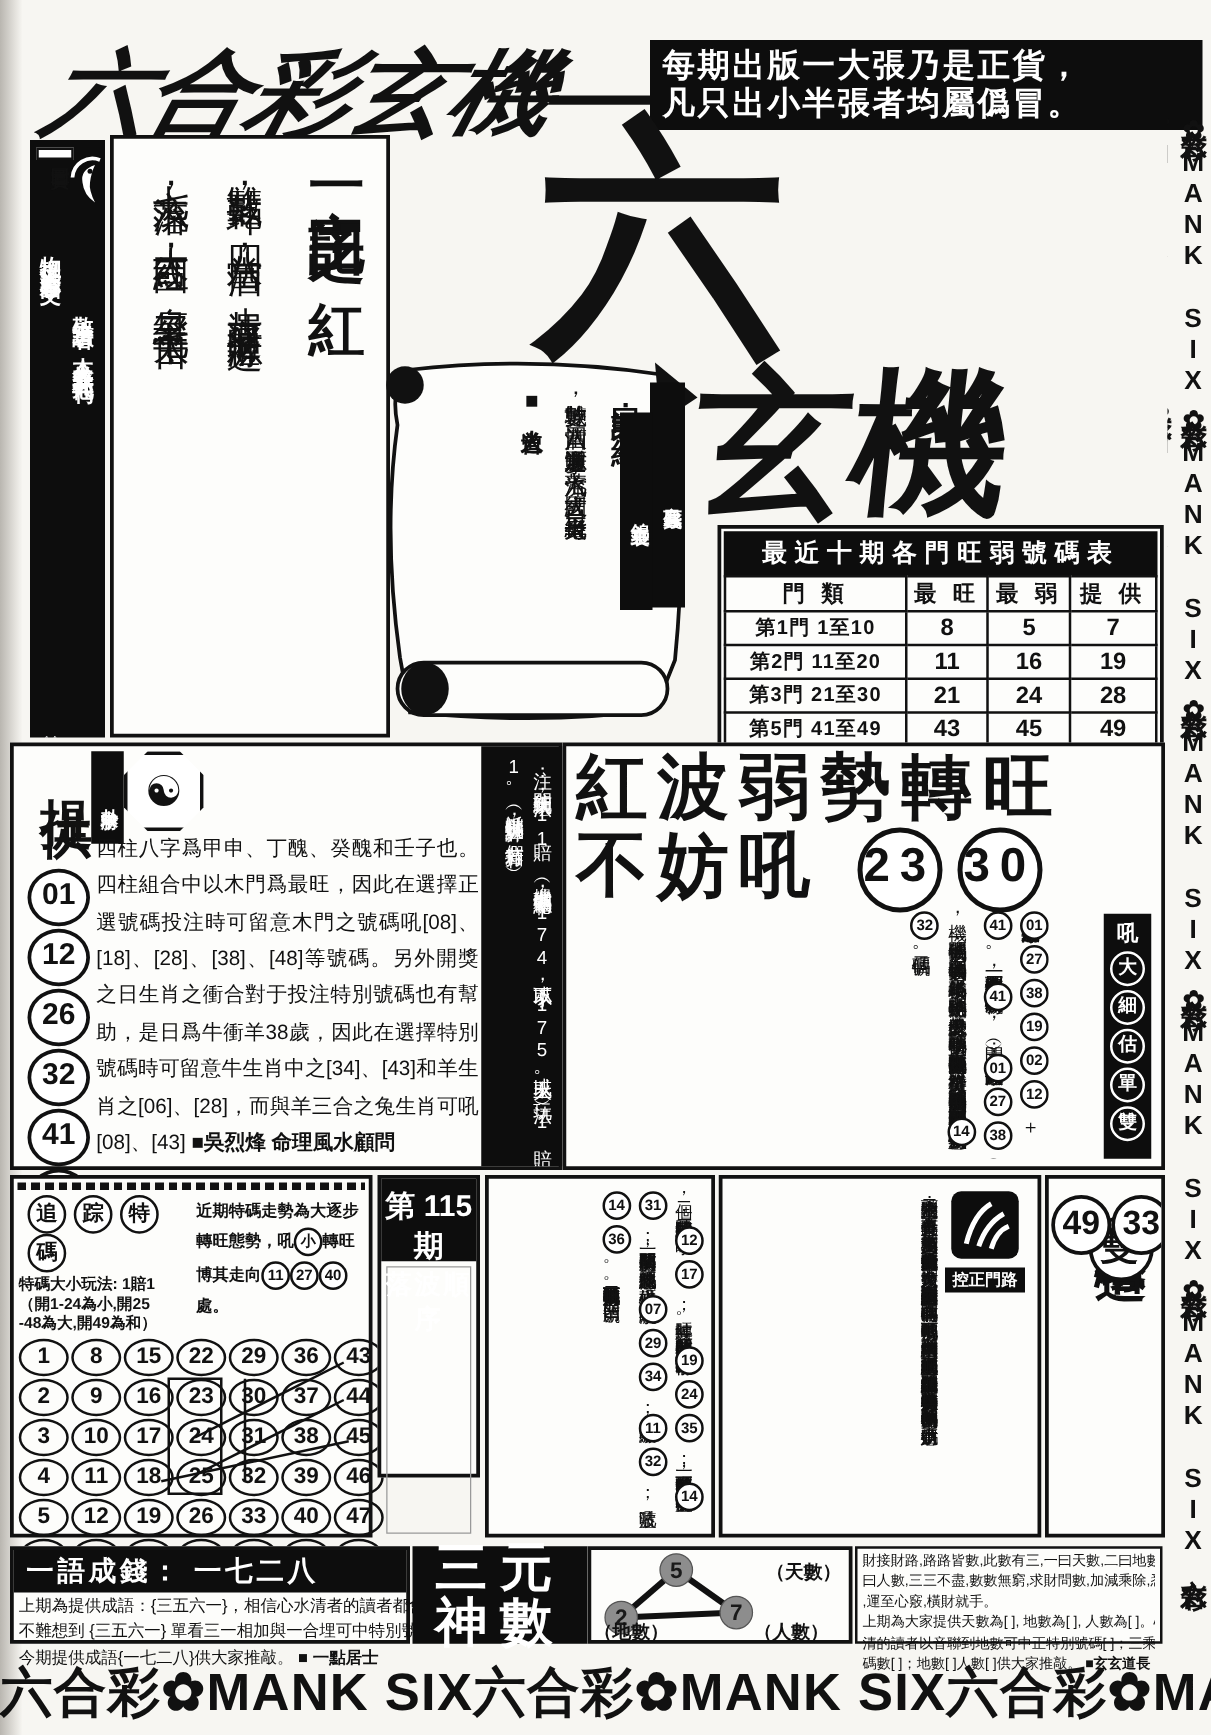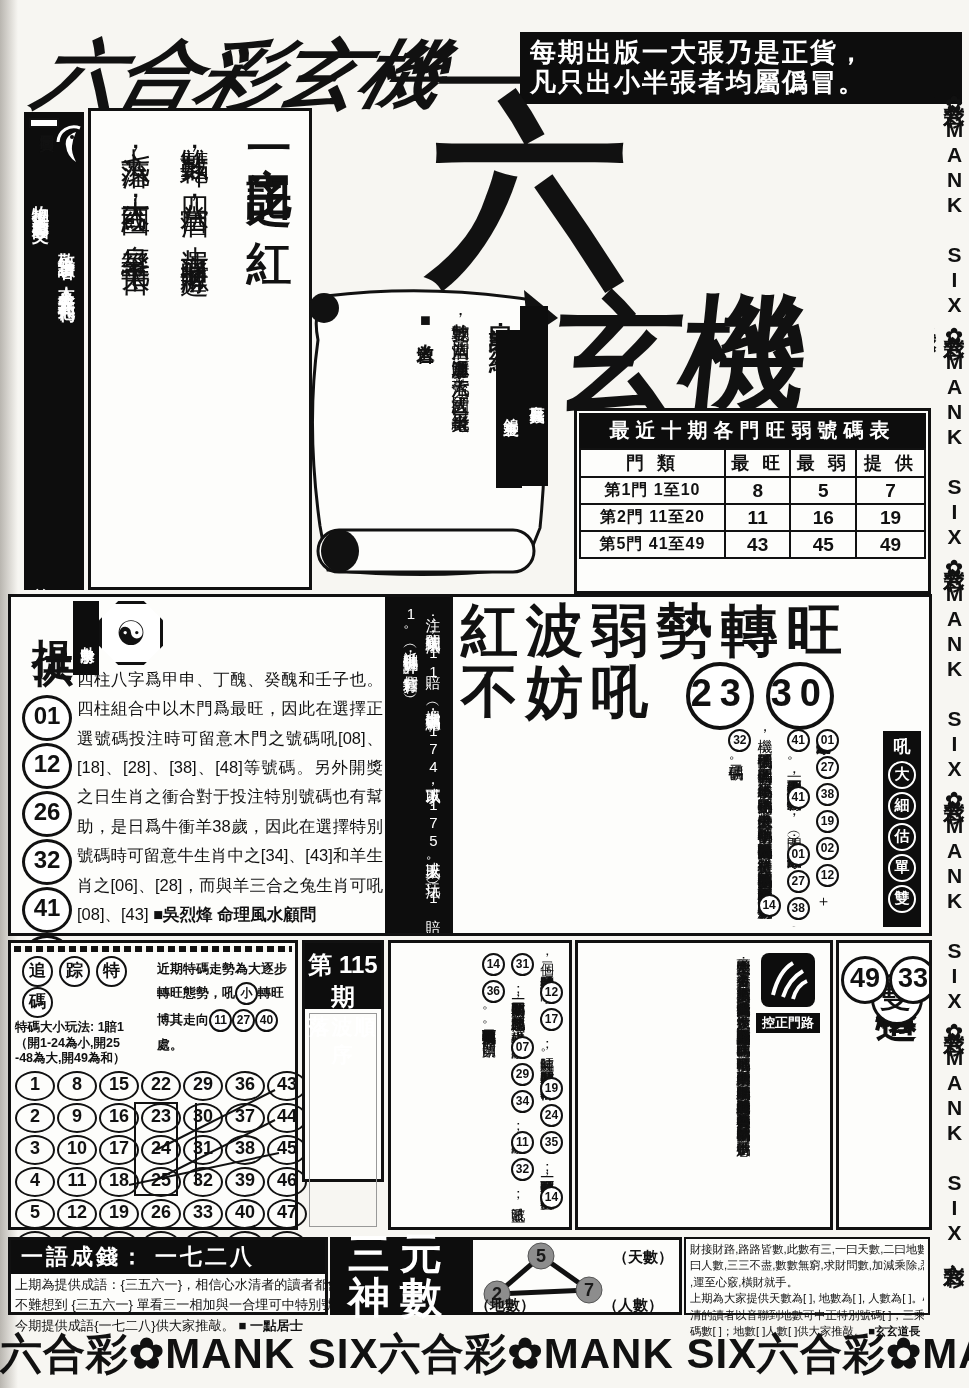--- a/index.html
+++ b/index.html
@@ -136,21 +136,21 @@
       <div class="scr-h">字記之曰：紅</div>
       <div class="scr-b">雙數乾坤，四八當酒，步運享通財源進，七六流落，大吉紅國，身經三七太平日</div>
       <div class="scr-b sig">■曾道人</div>
     </div>
   </div>
   <div class="abs v scr-bar" style="left:520px;top:306px;width:24px;height:172px;">盲鳳錢</div>
   <div class="abs v scr-bar" style="left:496px;top:330px;width:22px;height:150px;">錦主裏</div>
 
   <div class="abs bigchar" style="left:556px;top:292px;font-size:126px;transform:skewX(-6deg);">玄機</div>
 
-  <div class="abs box" style="left:574px;top:408px;width:357px;height:186px;padding:2px;">
+  <div class="abs box" style="left:574px;top:420px;width:357px;height:186px;padding:2px;">
     <div class="blackbox tbl-title">最近十期各門旺弱號碼表</div>
     <table class="hc">
       <thead>
         <tr>
           <th style="width:42%;">門 類</th>
           <th style="width:19%;">最 旺</th>
           <th style="width:19%;">最 弱</th>
           <th style="width:20%;">提 供</th>
         </tr>
       </thead>
@@ -160,20 +160,26 @@
           <td class="door">第1門 1至10</td>
           <td>8</td>
           <td>5</td>
           <td>7</td>
         </tr>
           <tr>
           <td class="door">第2門 11至20</td>
           <td>11</td>
           <td>16</td>
           <td>19</td>
+        </tr>
+          <tr>
+          <td class="door">第3門 21至30</td>
+          <td>21</td>
+          <td>24</td>
+          <td>28</td>
         </tr>
           <tr>
           <td class="door">第5門 41至49</td>
           <td>43</td>
           <td>45</td>
           <td>49</td>
         </tr>
         </tbody>
     </table>
   </div>

